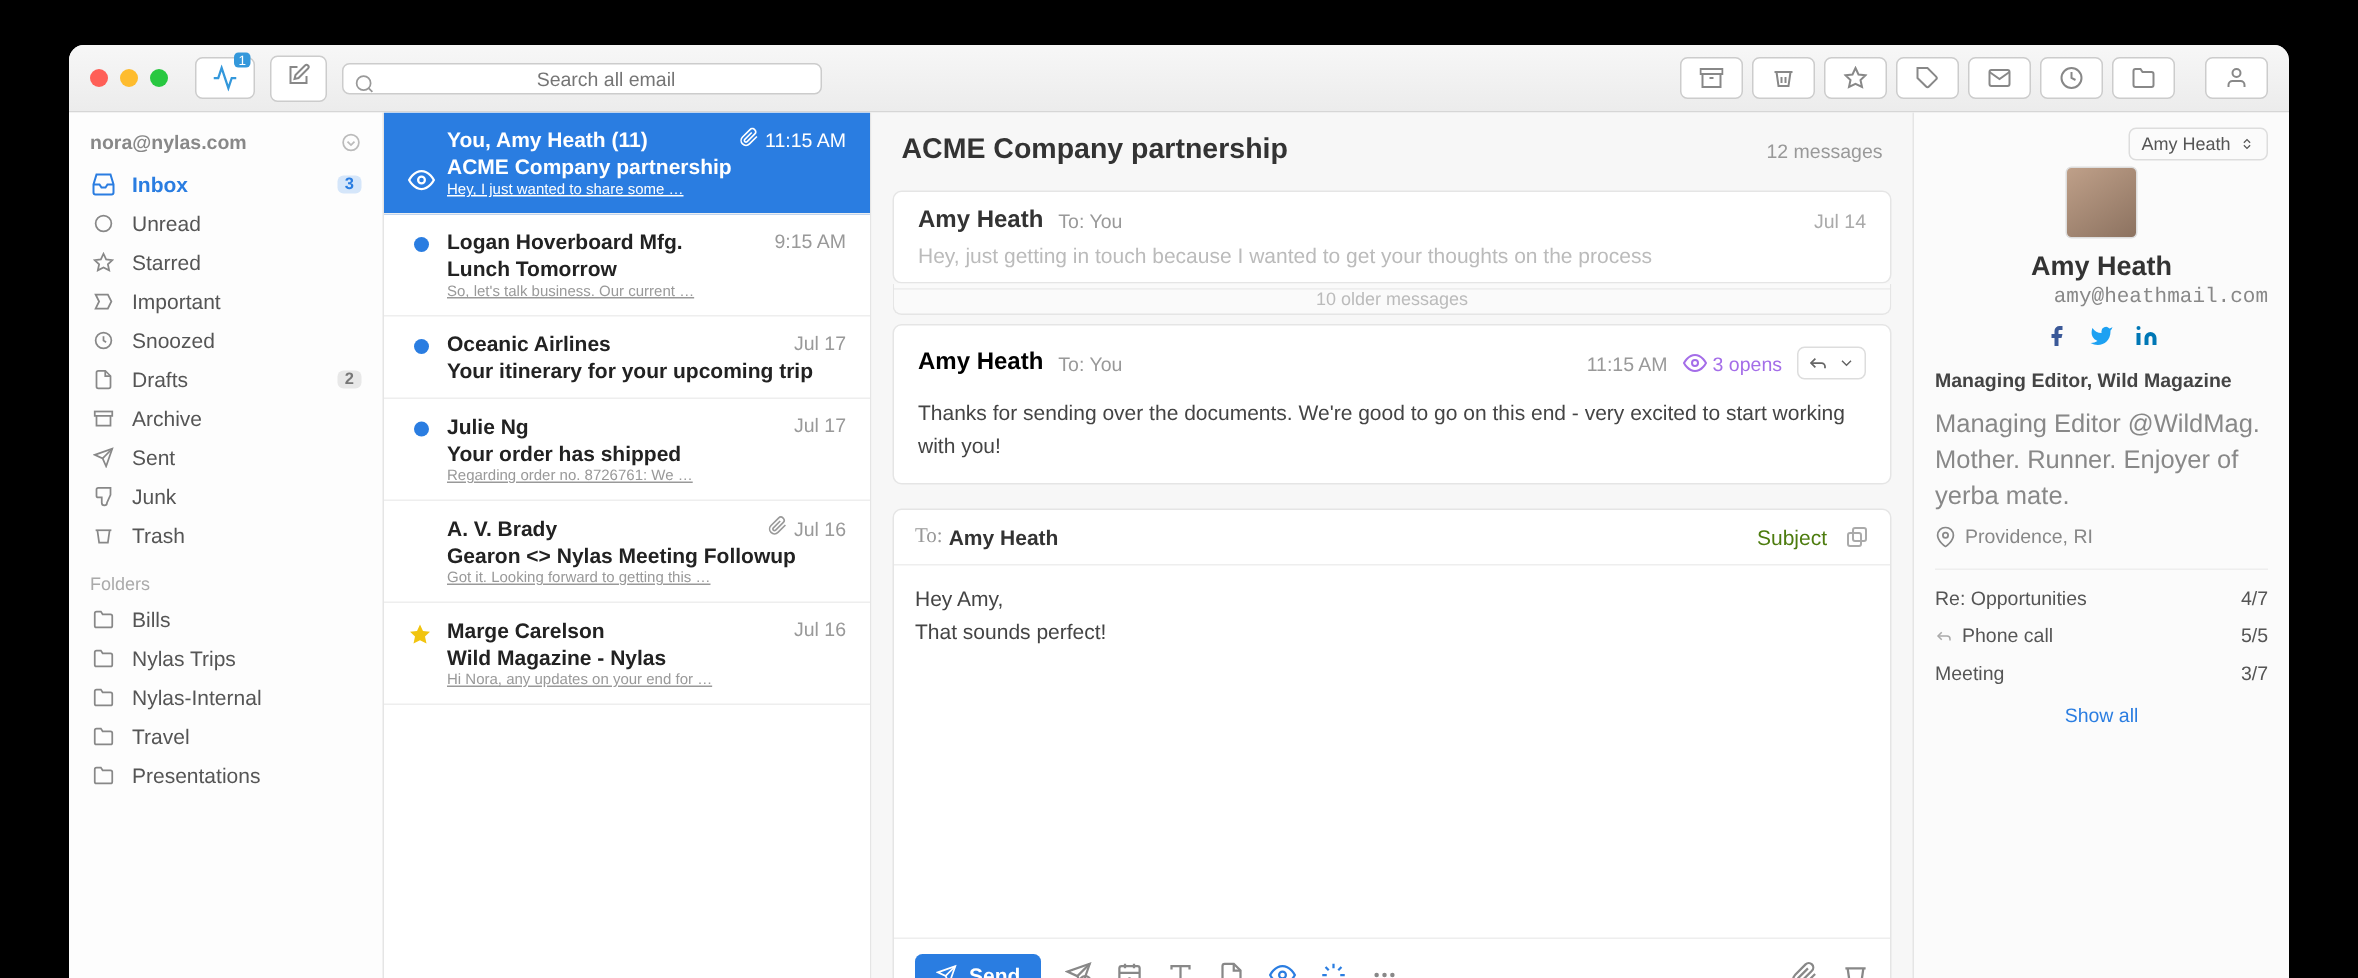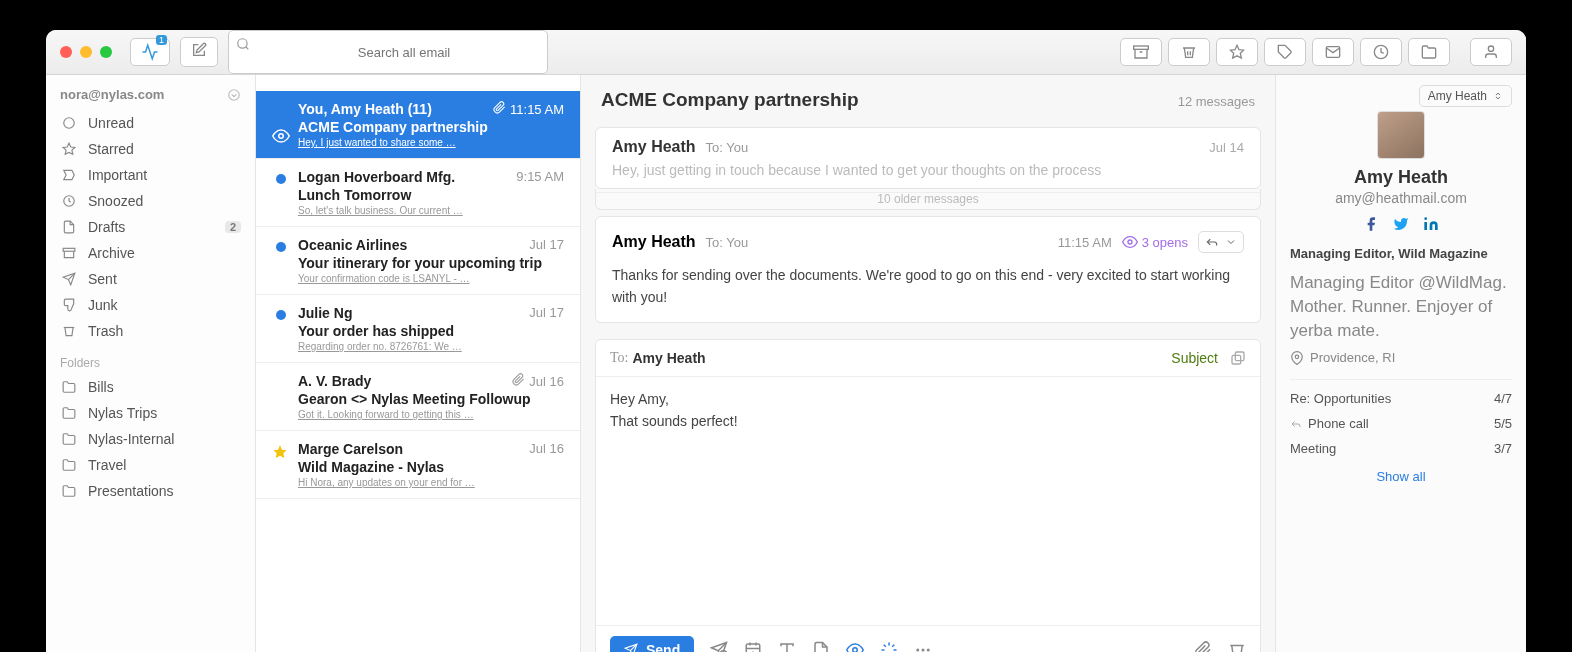--- a/index.html
+++ b/index.html
@@ -7,21 +7,21 @@
   .window { width: 1480px; background: #f6f6f6; border-radius: 10px 10px 0 0; overflow: hidden; box-shadow: 0 20px 60px rgba(0,0,0,0.4); position: relative;}
   .titlebar { height: 45px; background: linear-gradient(#f7f7f7,#ececec); display:flex; align-items:center; padding:0 14px; border-bottom:1px solid #d6d6d6;}
   .traffic { display:flex; gap:8px; margin-right:18px;}
   .dot { width:12px; height:12px; border-radius:50%; }
   .red{background:#ff5f57;} .yellow{background:#febc2e;} .green{background:#28c840;}
   .activity-btn { margin-right:10px; padding:4px 10px; border:1px solid #ccc; border-radius:5px; background:#fff; display:flex; align-items:center; justify-content:center; position:relative; }
   .activity-btn svg { color:#3498db;}
   .badge-small { position:absolute; top:-4px; right:2px; background:#3498db; color:#fff; font-size:9px; border-radius:3px; padding:0 3px;}
   .compose-btn { margin-right:10px; padding:4px 10px; border:1px solid #ccc; border-radius:5px; background:#fff; color:#888;}
   .search-wrap { position:relative; width:320px; margin-right:auto;}
-  .search-wrap input { width:100%; height:44px; border:1px solid #ccc; border-radius:5px; background:#fff; text-align:center; font-size:13px; color:#888; padding-left:32px;}
+  .search-wrap input { width:100%; height:21px; border:1px solid #ccc; border-radius:5px; background:#fff; text-align:center; font-size:13px; color:#888; padding-left:32px;}
   .search-wrap svg { position:absolute; left:8px; top:7px; color:#999;}
   .tbricons { display:flex; gap:6px; }
   .tbricons .btn, .profile-btn { width:42px; height:28px; border:1px solid #ccc; border-radius:5px; background:#fff; display:flex; align-items:center; justify-content:center; color:#888;}
   .profile-btn { margin-left:20px;}
   .main { display:flex; height:600px; }
   
   .sidebar { width:210px; background:#fdfdfd; border-right:1px solid #e5e5e5; padding:8px 0; overflow:hidden;}
   .account-row { display:flex; align-items:center; justify-content:space-between; padding:4px 14px 8px; color:#888; font-size:13px; font-weight:600;}
   .account-row svg{color:#bbb;}
   .nav-item { display:flex; align-items:center; gap:10px; padding:5px 14px; color:#555; font-size:14px; cursor:pointer;}
@@ -29,21 +29,21 @@
   .nav-item .icon { width:18px; display:flex; justify-content:center; color:#888;}
   .nav-item.active .icon { color:#2a7de1;}
   .count-badge { background:#d5e6fa; color:#2a7de1; border-radius:4px; font-size:11px; padding:0 5px; margin-left:auto; font-weight:600;}
   .count-badge.gray { background:#e8e8e8; color:#777;}
   .folders-header { font-size:12px; color:#aaa; padding:12px 14px 4px;}
   
   .threadlist { width:325px; background:#fff; border-right:1px solid #e5e5e5; overflow-y:hidden;}
   .thread { padding:10px 16px 10px 42px; border-bottom:1px solid #eee; position:relative; cursor:pointer;}
   .thread .unread-dot{ position:absolute; left:20px; top:15px; width:10px; height:10px; background:#2a7de1; border-radius:50%;}
   .thread .star-fill{ position:absolute; left:16px; top:13px; color:#f1c40f;}
-  .thread.selected { background:#2a7de1; color:#fff;margin-top:16px;}
+  .thread.selected { background:#2a7de1; color:#fff;}
   .thread .eye-sel{ position:absolute; left:16px; top:36px; color:#fff;}
   .thread-header { display:flex; justify-content:space-between; font-size:14px;}
   .thread-header .from{ font-weight:700; color:#222;}
   .thread.selected .from,.thread.selected .subj,.thread.selected .time,.thread.selected .prev{ color:#fff !important;}
   .thread .time{ color:#999; font-size:13px;}
   .thread .subj{ font-weight:700; color:#222; font-size:14px; margin-top:2px;}
   .thread .prev{ color:#999; font-size:10px; margin-top:2px; white-space:nowrap; overflow:hidden; text-overflow:ellipsis;text-decoration:underline;}
   .thread .attach{ color:#999; margin-right:4px;}
   .thread.selected .attach{ color:#fff;}
   
@@ -77,21 +77,21 @@
   .compose-body{ padding:14px; font-size:14px; color:#444; flex:1;}
   .compose-toolbar{ display:flex; align-items:center; gap:16px; padding:10px 14px; border-top:1px solid #eee;}
   .send-btn{ background:#2a7de1; color:#fff; border:none; border-radius:5px; padding:6px 14px; display:flex; align-items:center; gap:8px; font-weight:600; font-size:14px;}
   .compose-toolbar .cicon{ color:#888;}
   .compose-toolbar .spacer{ margin-left:auto;}
   
   .contact{ width:250px; background:#fbfbfb; padding:10px 14px; font-size:13px;}
   .contact-chip{ display:flex; gap:6px; align-items:center; border:1px solid #ddd; border-radius:5px; padding:3px 8px; font-size:12px; float:right; color:#555;}
   .avatar-lg{ width:48px; height:48px; border:1px solid #ddd; background: linear-gradient(145deg,#bfa089,#8c7260); border-radius:4px; margin:0 auto 8px; display:block;}
   .contact h3{ text-align:center; font-size:18px; font-weight:600; color:#333; margin-top:6px; clear:both;}
-  .contact .email{ text-align:center; color:#888; font-size:14px; margin:2px 0 10px;}
+  .contact .email{ text-align:right; color:#888; font-size:14px; margin:2px 0 10px;font-family:Liberation Mono, monospace;}
   .socials{ display:flex; justify-content:center; gap:14px; color:#888; margin-bottom:14px;}
   .socials .fb{color:#3b5998;} .socials .tw{color:#1da1f2;} .socials .li{color:#0077b5;}
   .contact .title{ font-weight:600; color:#444; margin:10px 0;}
   .contact .bio{ color:#888; font-size:17px; line-height:1.4; margin-bottom:8px;}
   .loc-row{display:flex; align-items:center; gap:6px; color:#888; margin:8px 0 14px;}
   .related{ border-top:1px solid #eee; padding-top:6px;}
   .related-item{ display:flex; justify-content:space-between; align-items:center; padding:5px 0; color:#555; font-size:13px;}
   .related-item .ri-left{display:flex; gap:6px; align-items:center;}
   .related-item .ri-left svg{color:#aaa;}
   .showall{ text-align:center; color:#2a7de1; font-size:13px; padding:8px 0; cursor:pointer;}
@@ -182,20 +182,30 @@
   <div class="main">
 
     <div class="sidebar">
       <div class="account-row">
         <span>nora@nylas.com</span>
         <svg width="14" height="14" viewBox="0 0 24 24" fill="none" stroke="currentColor" stroke-width="2">
             <circle cx="12" cy="12" r="9"></circle>
             <polyline points="8 11 12 15 16 11"></polyline>
           </svg>
       </div>
+      <div class="nav-item active">
+        <span class="icon">
+            <svg width="16" height="16" viewBox="0 0 24 24" fill="none" stroke="currentColor" stroke-width="2">
+              <polyline points="22 12 16 12 14 15 10 15 8 12 2 12"></polyline>
+              <path d="M5 2h14l3 10v8a2 2 0 0 1-2 2H4a2 2 0 0 1-2-2v-8L5 2z"></path>
+            </svg>
+          </span>
+        <span>Inbox</span>
+        <span class="count-badge">3</span>
+      </div>
       <div class="nav-item">
           <span class="icon">
             <svg width="14" height="14" viewBox="0 0 24 24" fill="none" stroke="currentColor" stroke-width="2">
               <circle cx="12" cy="12" r="9"></circle>
             </svg>
           </span>
           <span>Unread</span>
         </div>
       <div class="nav-item">
           <span class="icon">
@@ -334,21 +344,20 @@
         <div class="subj">Lunch Tomorrow</div>
         <div class="prev">So, let's talk business. Our current …</div>
       </div>
       <div class="thread">
         <span class="unread-dot"></span>
         <div class="thread-header">
             <span class="from">Oceanic Airlines</span>
             <span class="time">Jul 17</span>
           </div>
         <div class="subj">Your itinerary for your upcoming trip</div>
-        <div class="prev">Your confirmation code is LSANYL - …</div>
       </div>
       <div class="thread">
         <span class="unread-dot"></span>
         <div class="thread-header">
             <span class="from">Julie Ng</span>
             <span class="time">Jul 17</span>
           </div>
         <div class="subj">Your order has shipped</div>
         <div class="prev">Regarding order no. 8726761: We …</div>
       </div>

